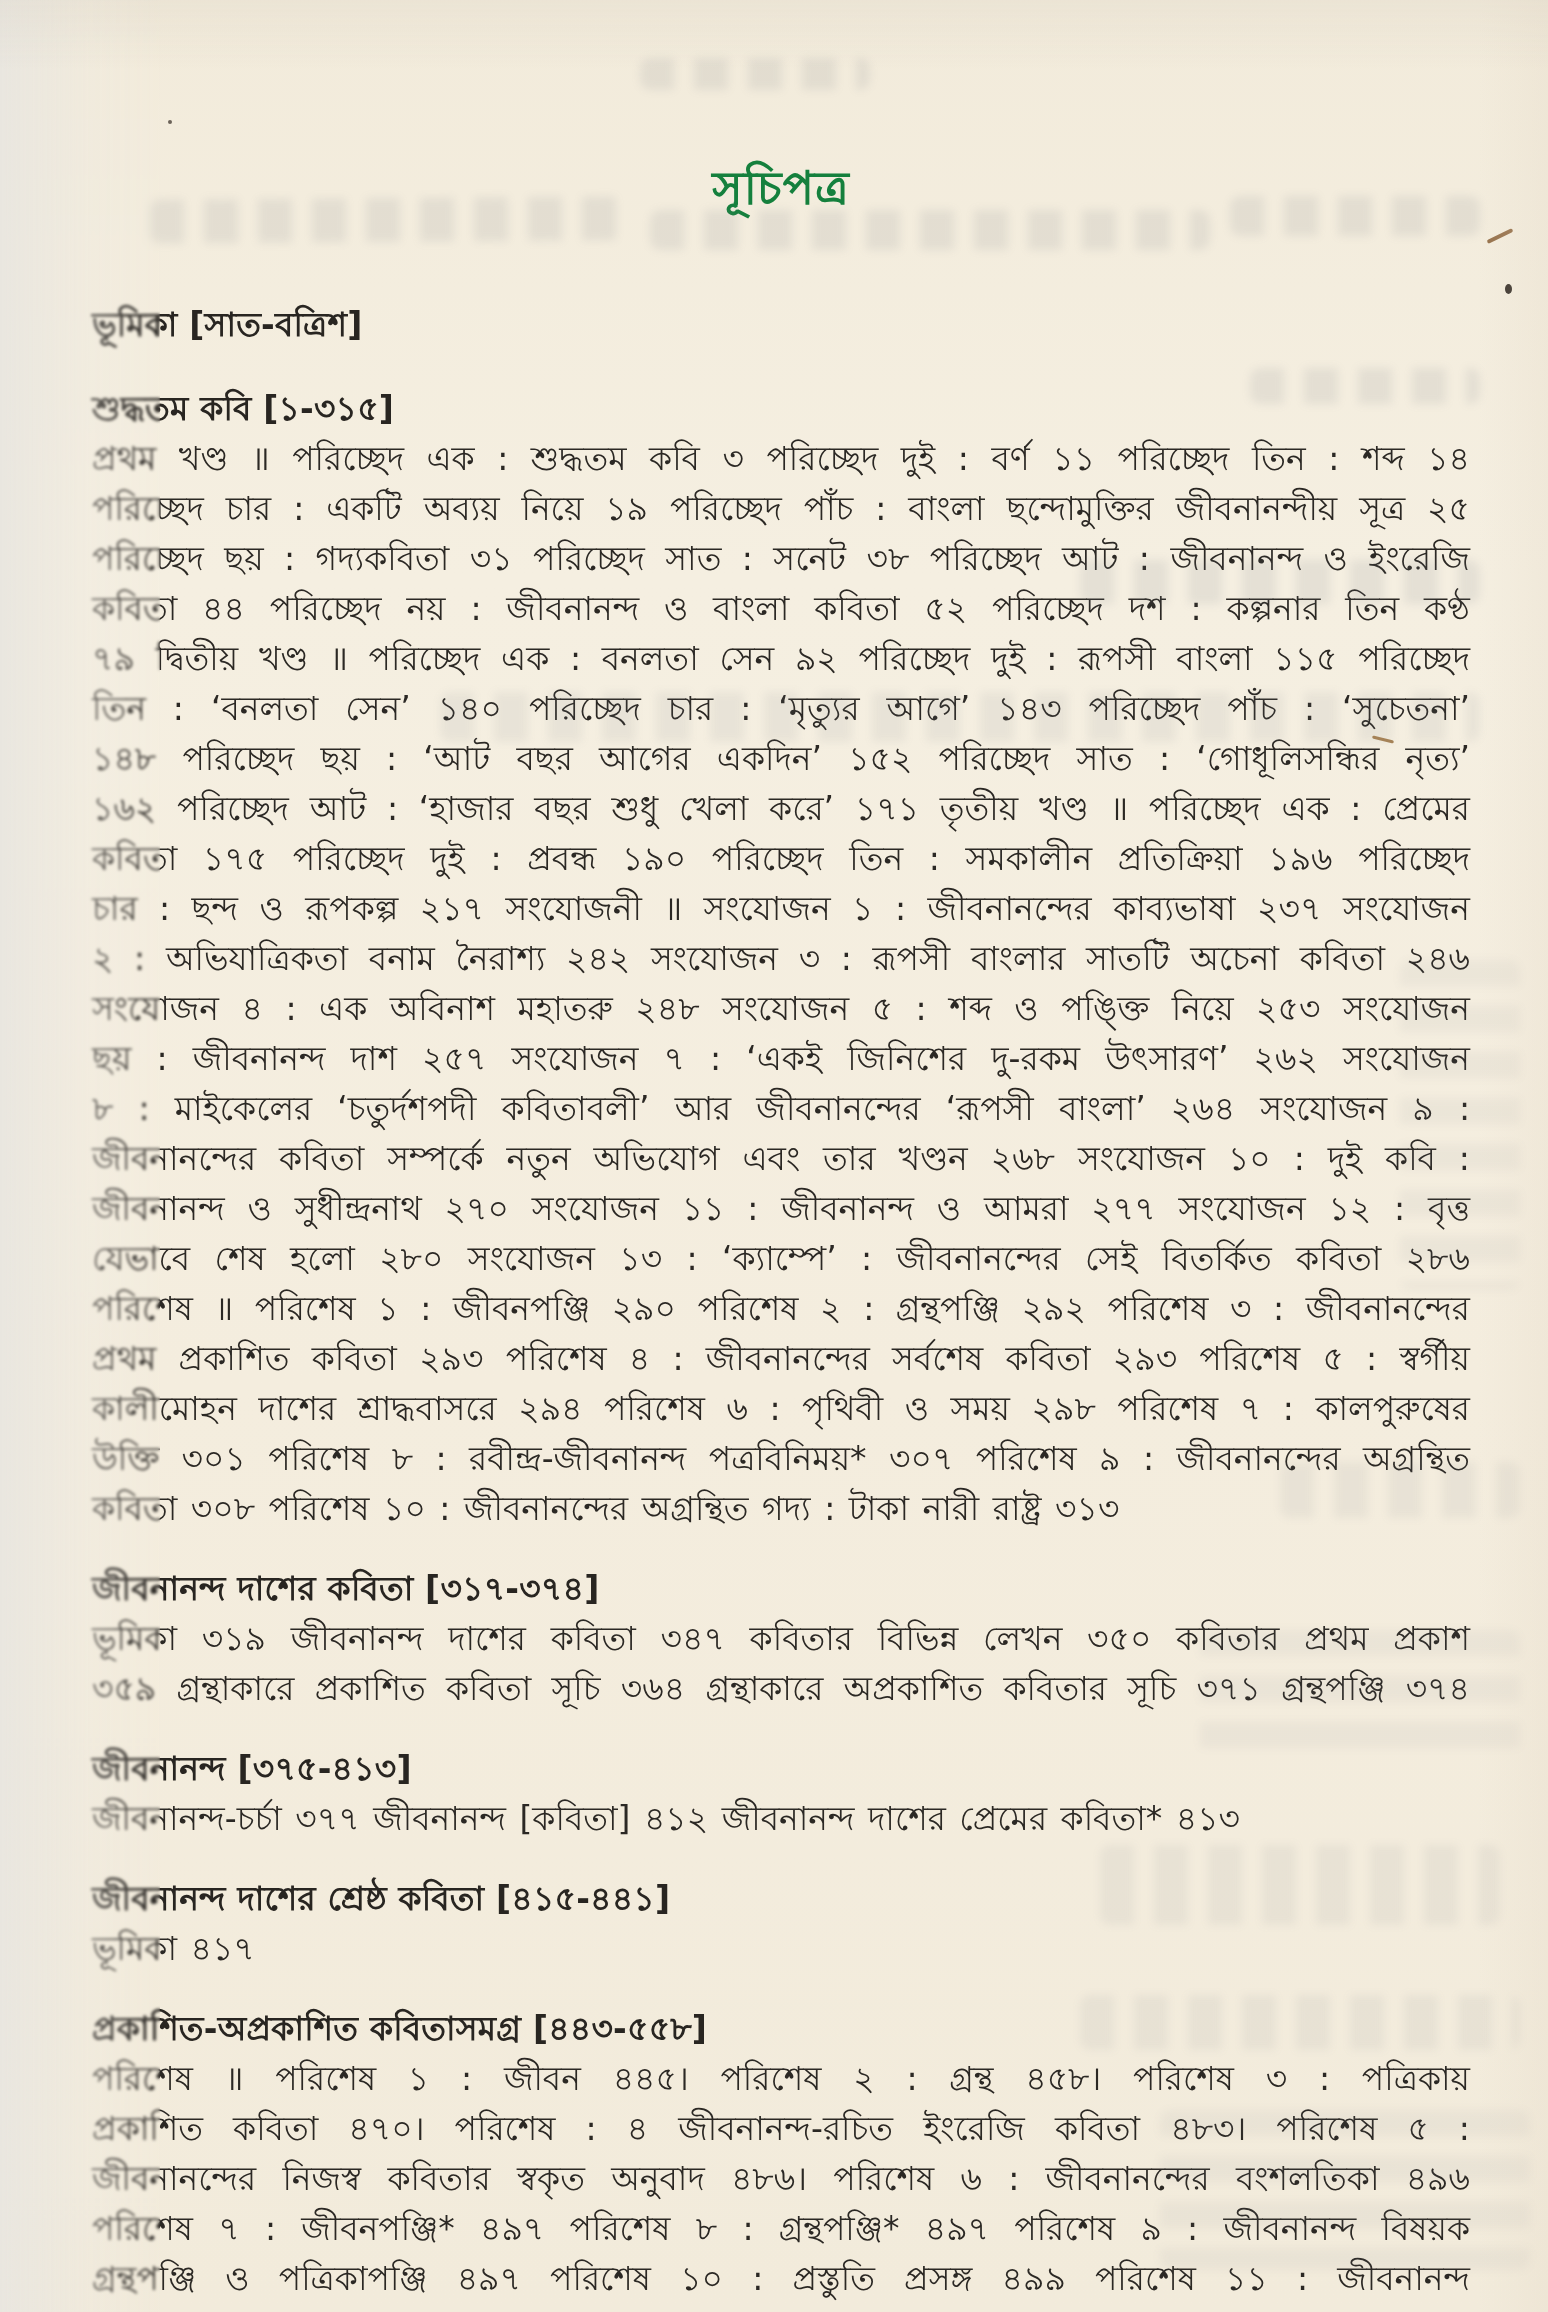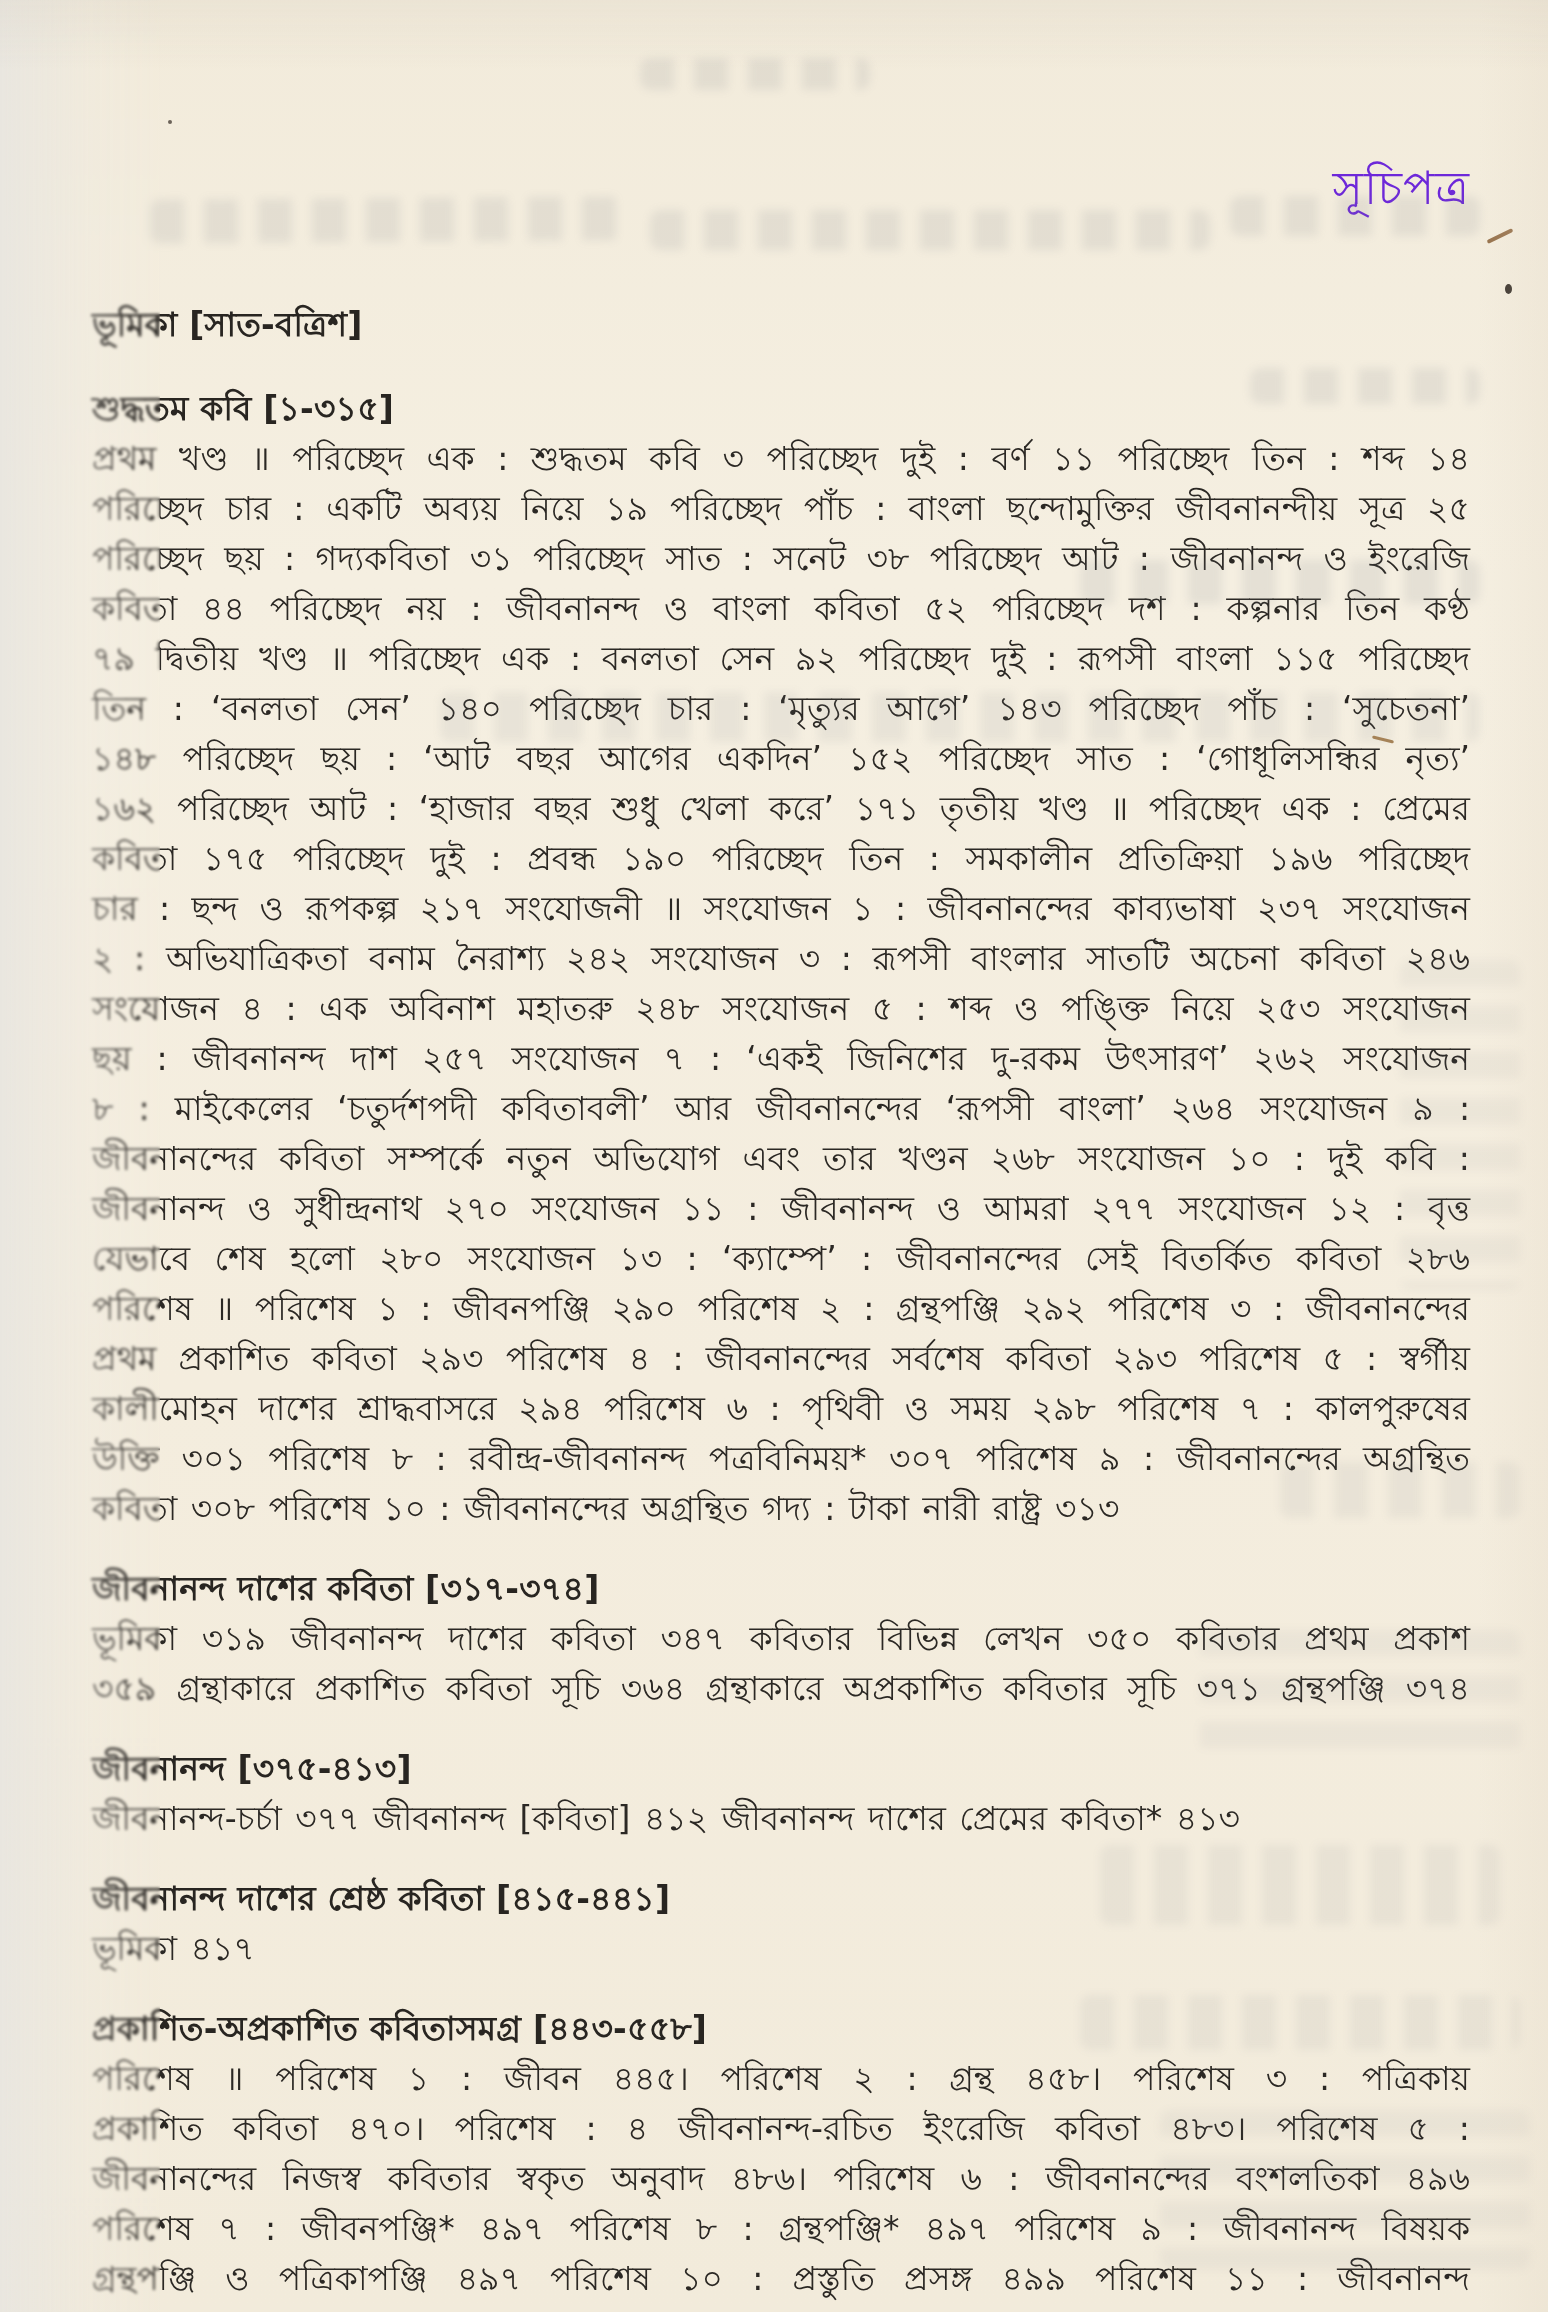--- a/index.html
+++ b/index.html
@@ -18,22 +18,22 @@
   }
   .edge-right{
     position:absolute;right:0;top:0;width:70px;height:100%;pointer-events:none;z-index:5;
     background:linear-gradient(270deg,rgba(226,214,196,.25),rgba(226,214,196,0) 100%);
   }
   .edge-top{
     position:absolute;left:0;top:0;width:100%;height:70px;pointer-events:none;z-index:5;
     background:linear-gradient(180deg,rgba(214,206,192,.22),rgba(214,206,192,0) 100%);
   }
   .title{
-    position:absolute;top:158px;left:92px;right:78px;text-align:right;
-    font-size:46px;font-weight:normal;line-height:60px;letter-spacing:1px;color:#6d28d9;
+    position:absolute;top:158px;left:92px;right:78px;text-align:center;
+    font-size:46px;font-weight:bold;line-height:60px;letter-spacing:1px;color:#15803d;
   }
   #toc{position:relative;padding:300px 78px 0 92px;}
   .heading{
     font-size:33px;font-weight:bold;line-height:50px;margin-top:30px;color:#282521;
     letter-spacing:.2px;
   }
   #toc .heading:first-child{margin-top:0;}
   #toc .heading.h-tight{margin-top:34px;}
   .line{
     font-size:33px;line-height:50px;margin:0;color:#2b2824;word-spacing:3px;

